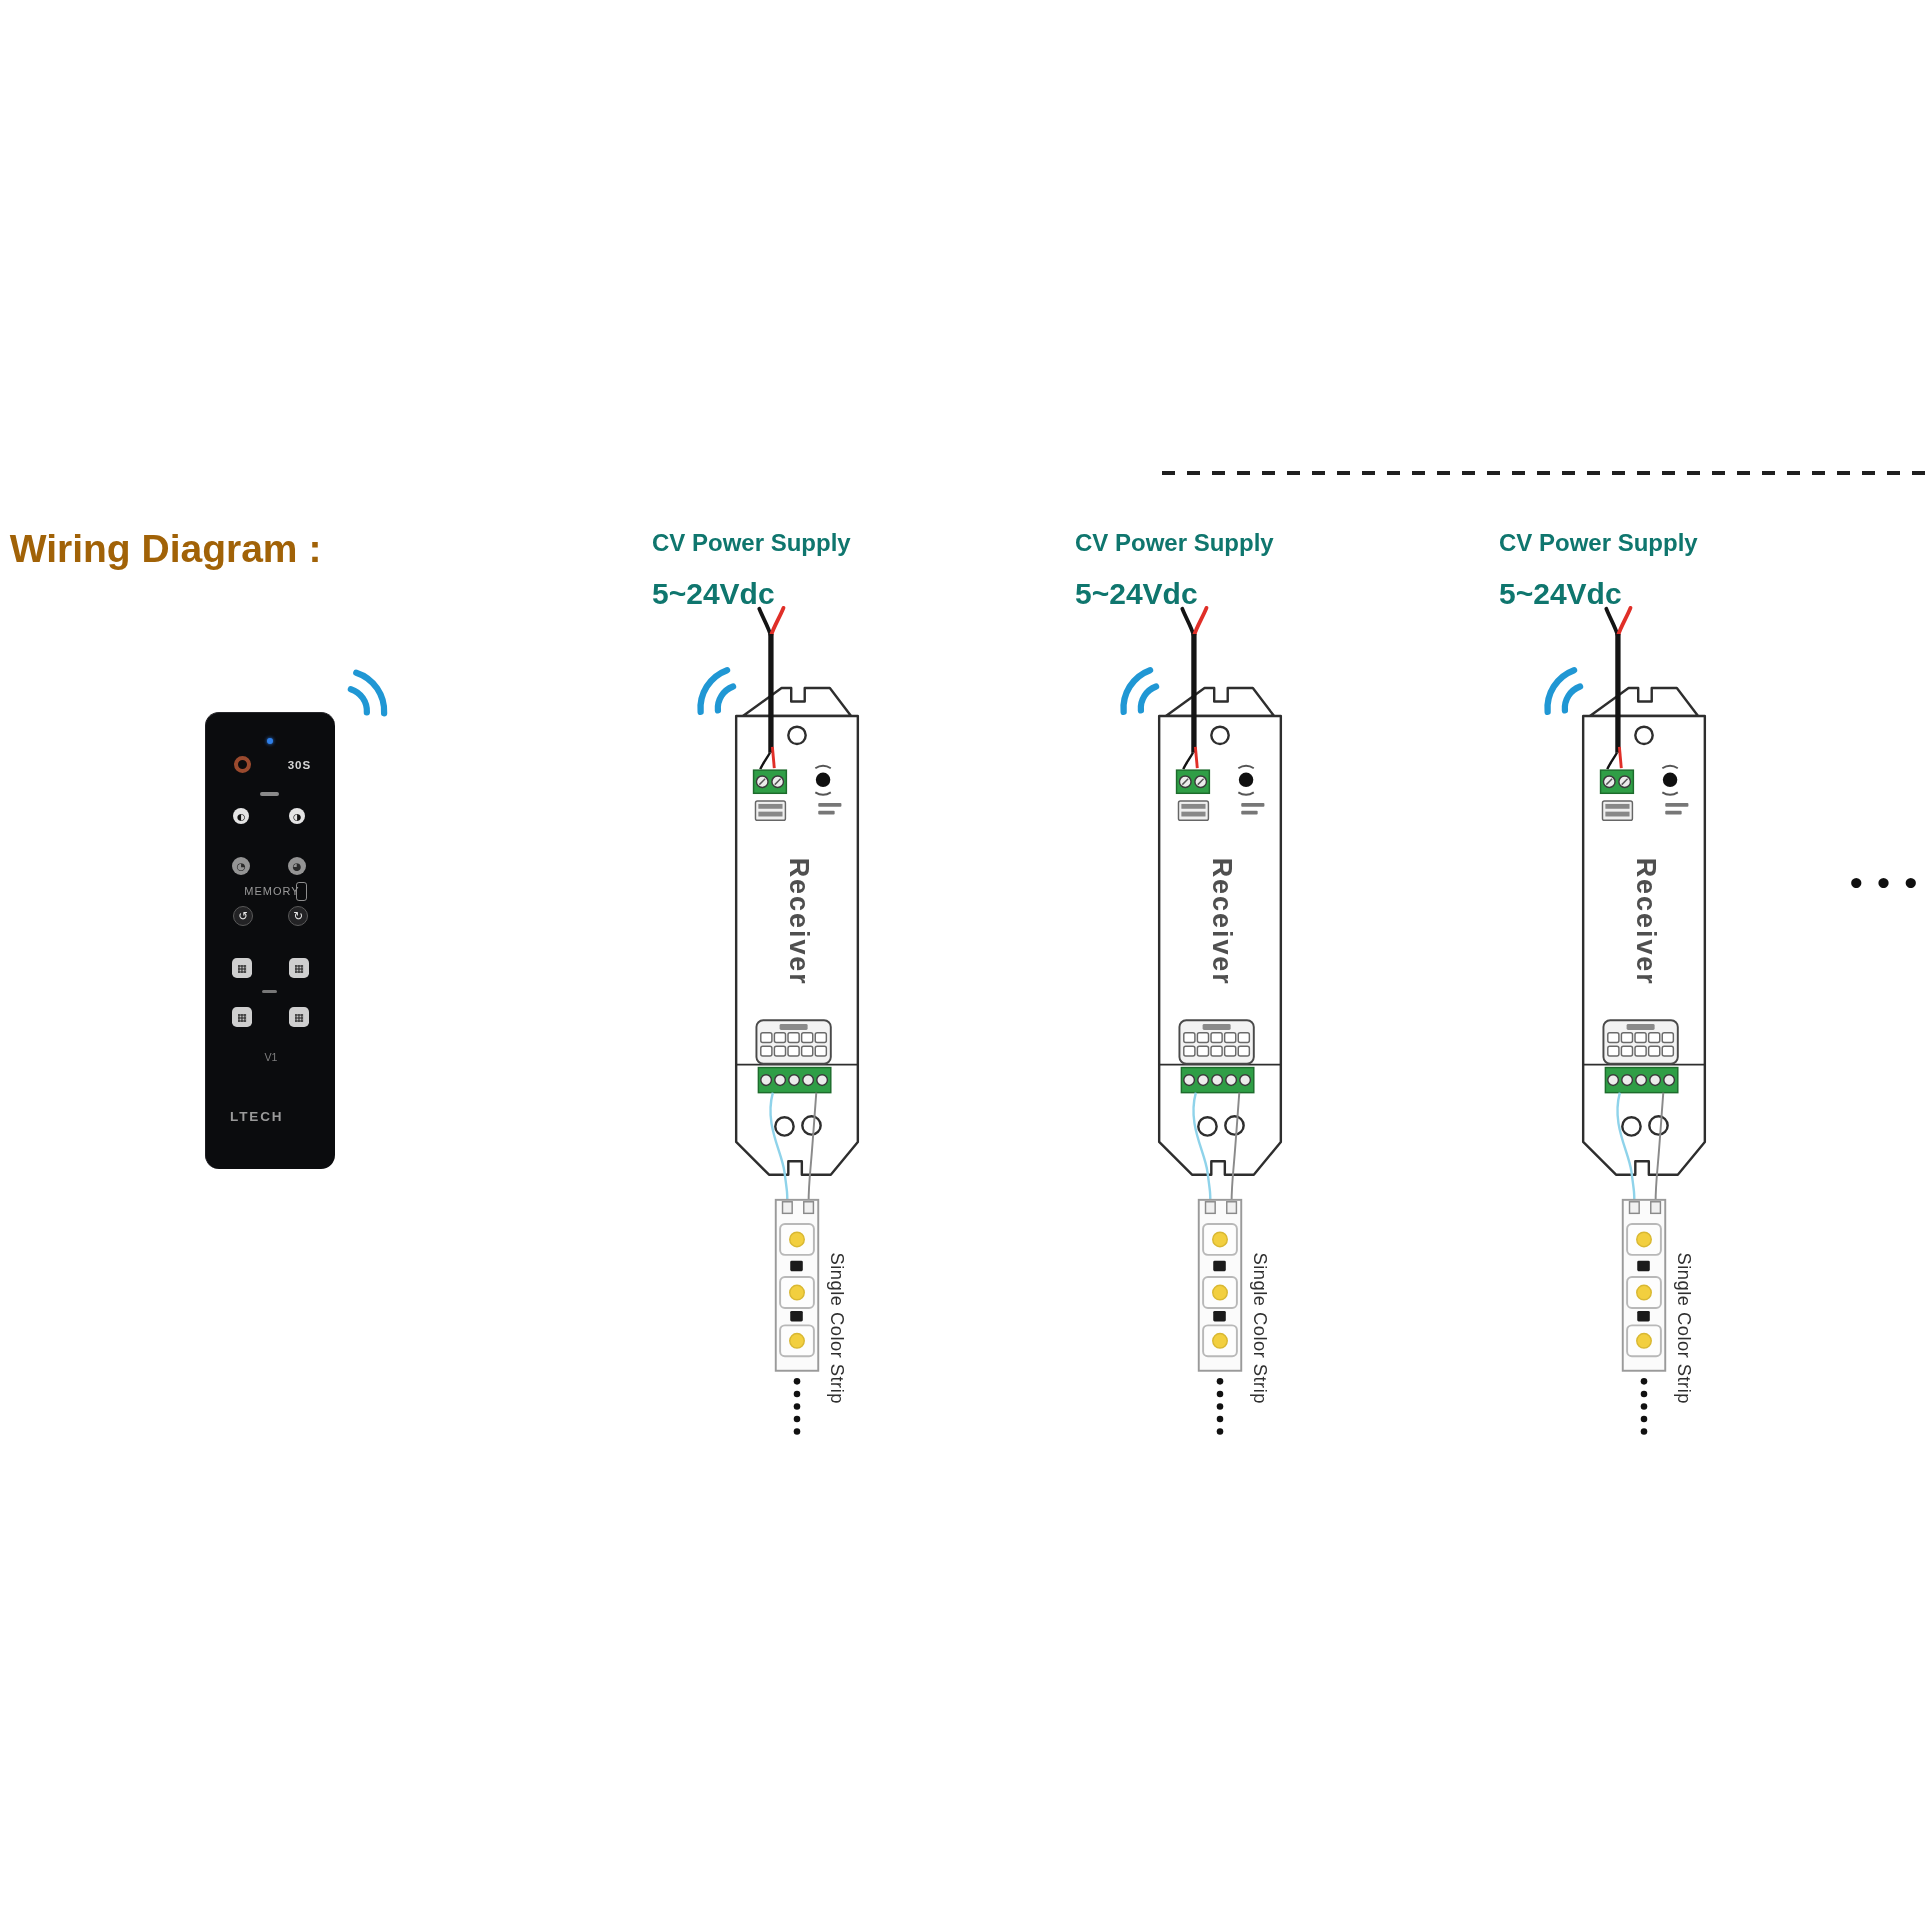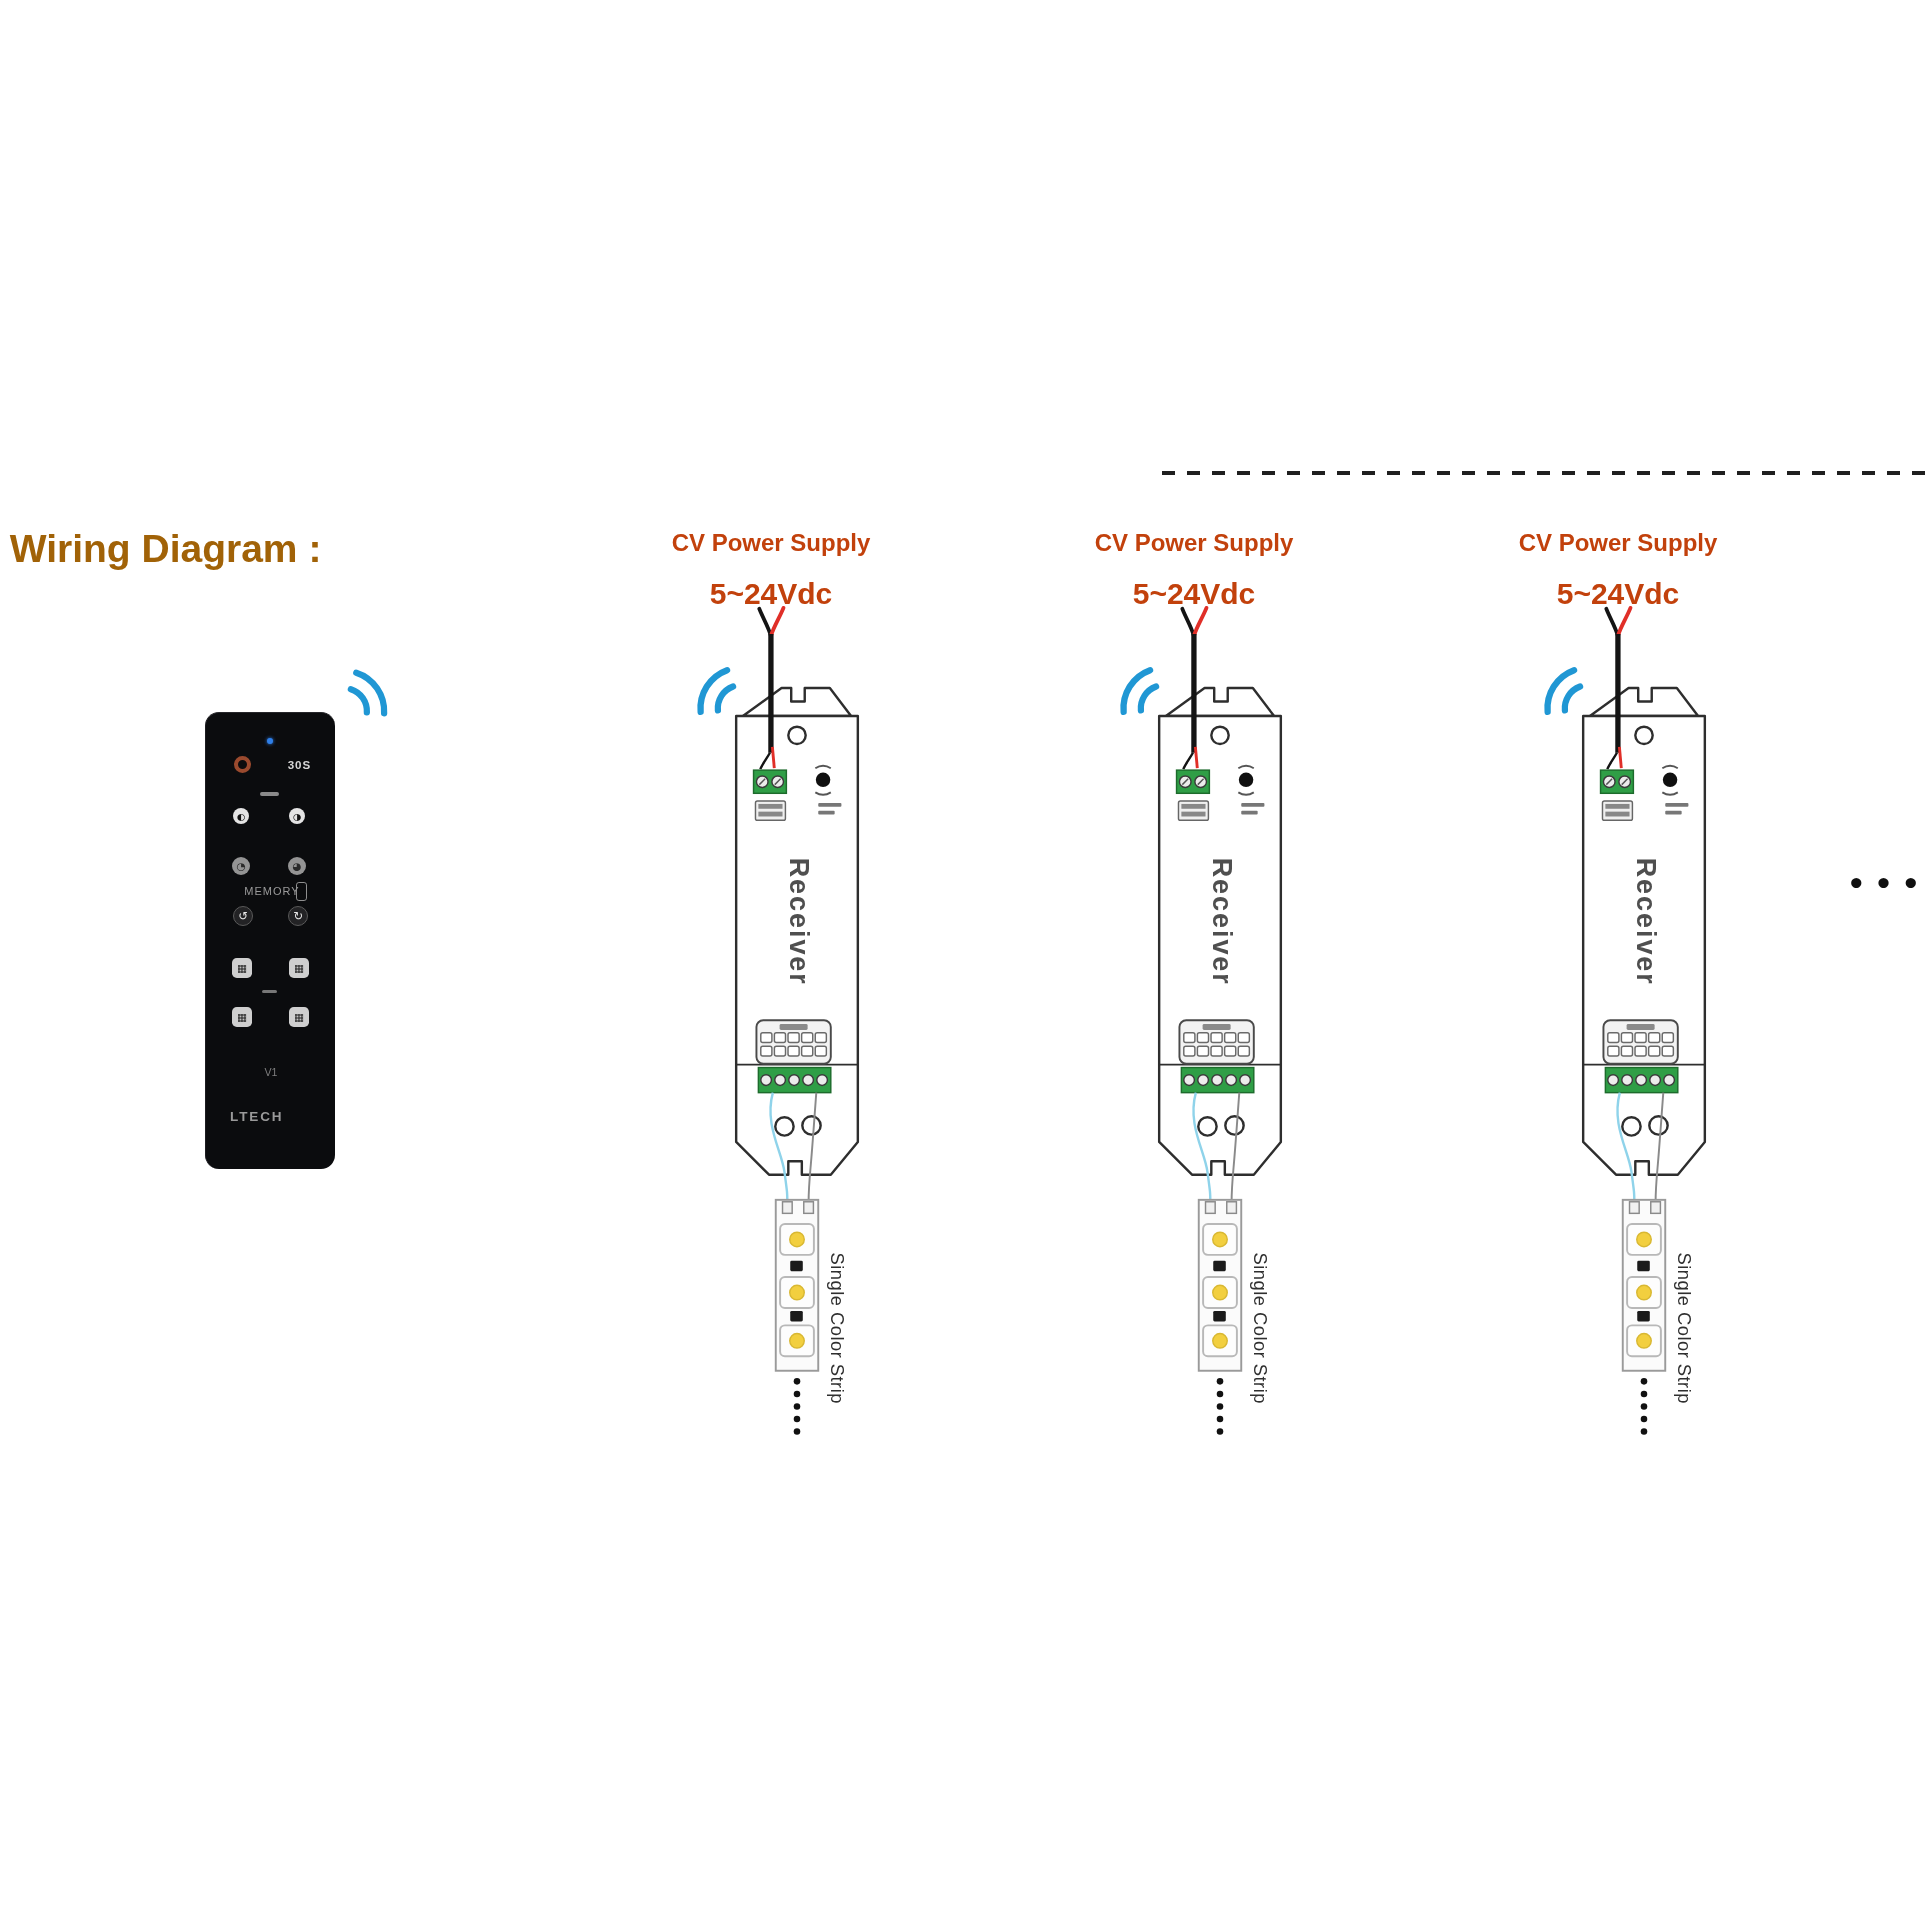--- a/index.html
+++ b/index.html
@@ -18,28 +18,28 @@
     border-radius:14px;border-top:1.9px solid #26262a;border-left:1.9px solid #1c1c20;box-sizing:border-box;}
   .remote .led{position:absolute;left:61px;top:25px;width:5.8px;height:5.8px;border-radius:50%;background:#2f7fe8;box-shadow:0 0 3.9px #2f7fe8;}
   .remote .ring-btn{position:absolute;left:28px;top:43px;width:17.4px;height:17.4px;border:4.8px solid #9a4a2e;border-radius:50%;box-sizing:border-box;}
   .remote .timer{position:absolute;left:75px;top:45px;width:37px;text-align:center;font-size:11.6px;font-weight:bold;color:#d6d6d6;letter-spacing:1px;}
   .remote .tiny-bar{position:absolute;background:#8a8a8a;border-radius:1.9px;}
   .remote .cbtn{position:absolute;border-radius:50%;display:flex;align-items:center;justify-content:center;font-family:"DejaVu Sans",sans-serif;}
   .remote .sbtn{position:absolute;width:20px;height:20px;border-radius:4.8px;background:#cfcfcf;display:flex;align-items:center;justify-content:center;
     font-family:"DejaVu Sans",sans-serif;font-size:10.6px;color:#1f1f1f;}
   .remote .memory{position:absolute;left:33px;top:172px;width:66px;text-align:center;font-size:11px;color:#9a9a9a;letter-spacing:1px;}
   .remote .batt{position:absolute;left:90px;top:169px;width:10.6px;height:19.3px;border:1.9px solid #8f8f8f;border-radius:2.9px;box-sizing:border-box;}
-  .remote .version{position:absolute;left:35px;top:353px;width:60px;text-align:center;font-size:10.6px;color:#7f7f7f;}
+  .remote .version{position:absolute;left:35px;top:338px;width:60px;text-align:center;font-size:10.6px;color:#7f7f7f;}
   .remote .brand{position:absolute;left:24px;top:396px;width:81px;text-align:left;font-size:13.5px;font-weight:bold;color:#9a9a9a;letter-spacing:1.9px;}
 
   .wifi-remote{position:absolute;left:336px;top:657px;width:54px;height:62px;}
 
   
   .rx{position:absolute;top:521px;width:290px;height:927px;}
-  .rx .ps-label{position:absolute;left:0;top:7.7px;width:238px;text-align:center;color:#c2410c;font-weight:bold;line-height:1.2;}
+  .rx .ps-label{position:absolute;left:0;top:7.7px;width:238px;text-align:left;color:#0f766e;font-weight:bold;line-height:1.2;}
   .rx .ps-line1{font-size:24px;}
   .rx .ps-line2{font-size:30px;margin-top:19px;}
   .rx svg{position:absolute;left:0;top:0;}
 
   .body-shape{fill:#ffffff;stroke:#2e2e2e;stroke-width:2.5;stroke-linejoin:round;}
   .wifi-arc{fill:none;stroke-width:6.5;stroke-linecap:round;}
   .hole{fill:#ffffff;stroke:#2e2e2e;stroke-width:2.5;}
   .term{stroke:#1d6b2c;stroke-width:1.5;}
   .screw{fill:#ececec;stroke:#3a3a3a;stroke-width:1.5;}
   .gridblock{fill:#f3f3f3;stroke:#4a4a4a;stroke-width:2;}

